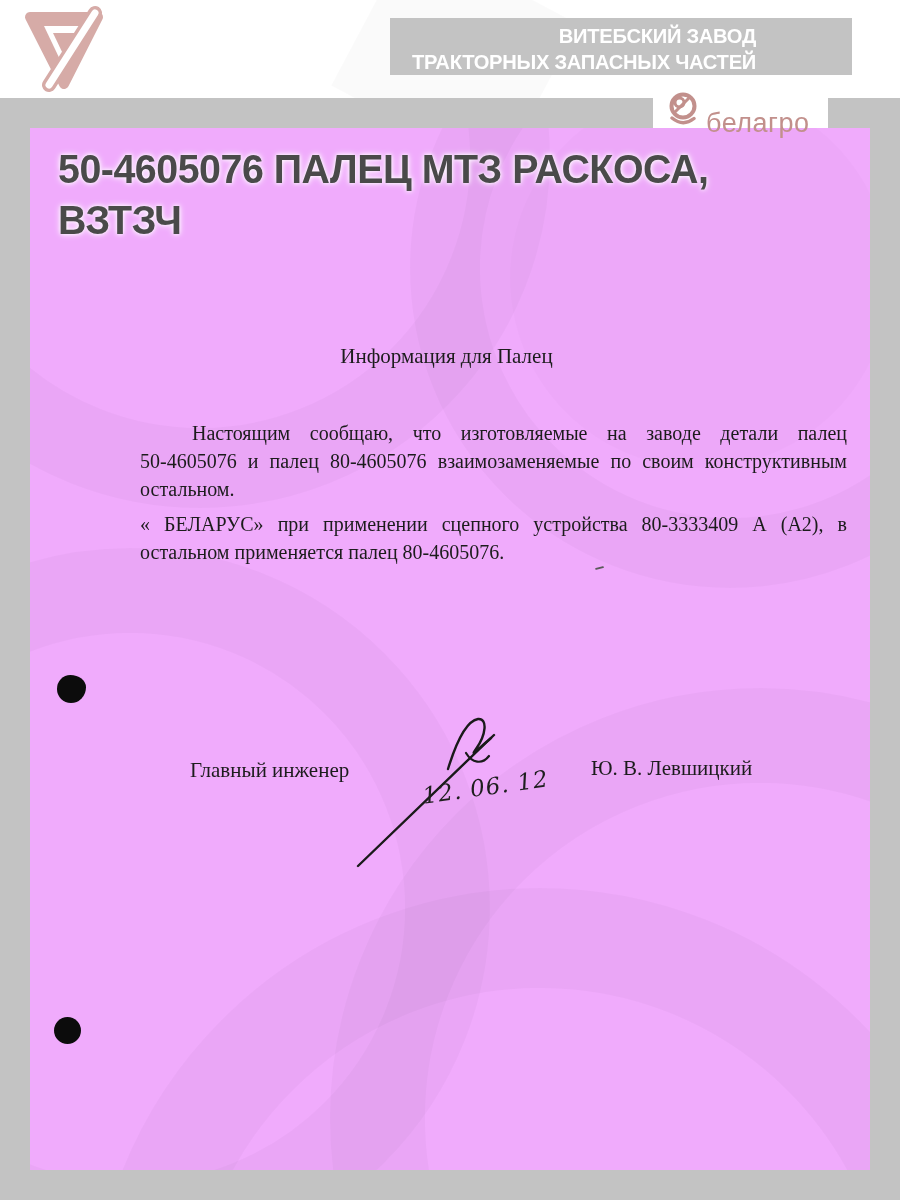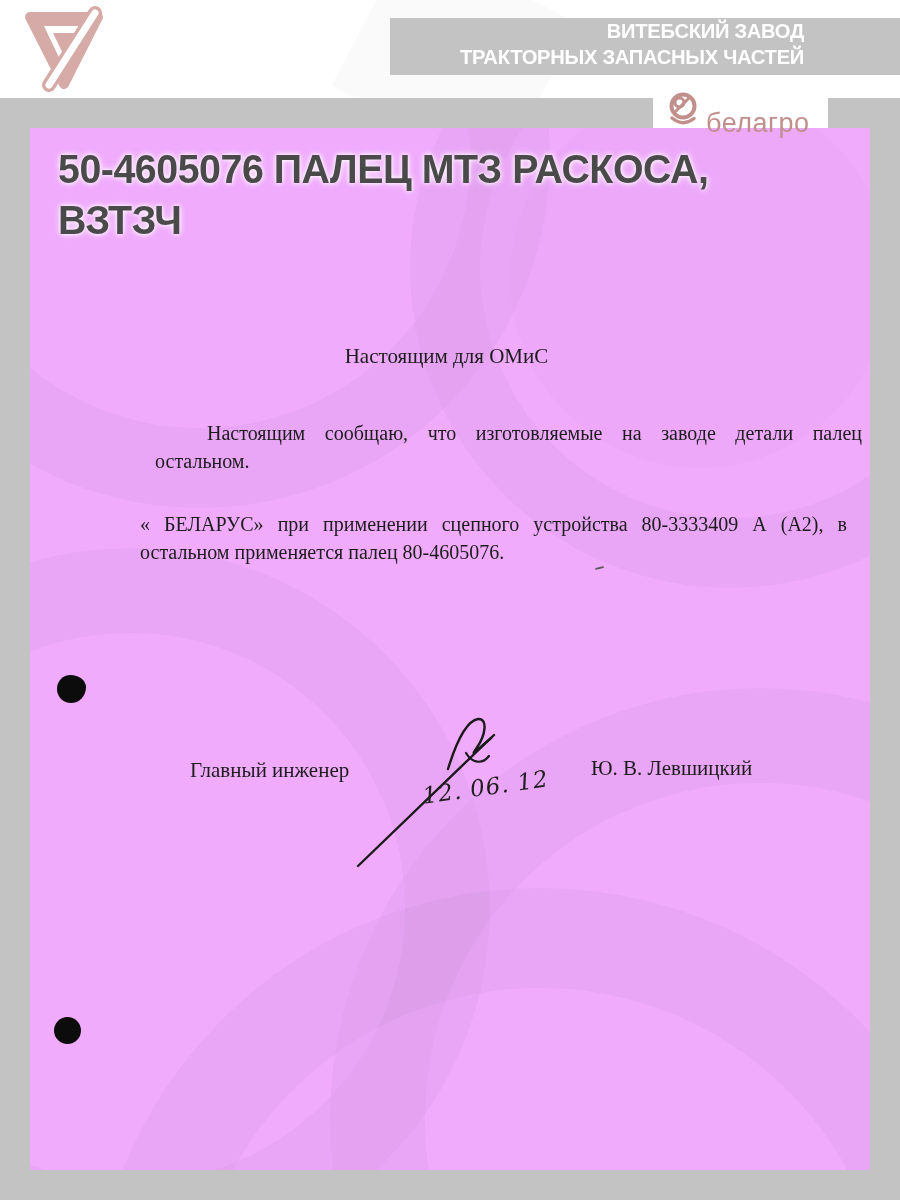--- a/index.html
+++ b/index.html
@@ -4,22 +4,22 @@
 <style>
   * { margin:0; padding:0; box-sizing:border-box; }
   body { background:#e8e8e8; font-family:"Liberation Sans", sans-serif; }
   .screen { position:relative; width:900px; height:1200px; background:#ffffff; overflow:hidden; }
 
   
   .site-header { position:absolute; left:0; top:0; width:900px; height:98px; background:#ffffff; }
   .header-watermark { position:absolute; left:360px; top:-30px; width:190px; height:170px;
     background:rgba(0,0,0,0.018); transform:rotate(28deg); }
   .brand-logo { position:absolute; left:18px; top:4px; }
-  .site-banner { position:absolute; left:390px; top:18px; width:510px; height:57px;
-    background:#c3c3c3; display:flex; flex-direction:column; justify-content:flex-start;
+  .site-banner { position:absolute; left:390px; top:18px; width:462px; height:57px;
+    background:#c3c3c3; display:flex; flex-direction:column; justify-content:flex-end;
     padding-right:96px; }
   .site-banner .bline { color:#ffffff; font-weight:700; font-size:21px; line-height:26px;
     text-align:right; letter-spacing:-0.3px; transform:scaleX(0.96); transform-origin:right center; }
 
   
   .frame-band   { position:absolute; left:0; top:98px; width:900px; height:30px; background:#c3c3c3; }
   .frame-left   { position:absolute; left:0; top:98px; width:30px; bottom:0; background:#c3c3c3; }
   .frame-right  { position:absolute; left:870px; top:98px; width:30px; bottom:0; background:#c3c3c3; }
   .frame-bottom { position:absolute; left:0; top:1170px; width:900px; height:30px; background:#c3c3c3; }
 
@@ -43,21 +43,21 @@
   .page-title { position:absolute; left:28px; top:16px; width:780px;
     font-weight:700; font-size:41px; line-height:51px; color:#4a4a4a; letter-spacing:-0.5px;
     transform:scaleX(0.96); transform-origin:left top;
     text-shadow:0 0 8px #ffffff, 0 0 4px rgba(255,255,255,0.9); }
 
   
   .document { position:absolute; inset:0; font-family:"Liberation Serif", serif; color:#1c1c1c; }
   .doc-heading { position:absolute; left:110px; top:216px; width:707px; text-align:center;
     transform:translateX(-47px); font-size:21px; }
   .para { position:absolute; left:110px; width:707px; font-size:20px; line-height:28px; }
-  .p1 { top:291px;margin-left:15px; }
+  .p1 { top:291px; }
   .p2 { top:382px; }
   .dline { text-align:justify; text-align-last:justify; }
   .dline.last { text-align:left; text-align-last:auto; }
   .dline.indent { text-indent:52px; }
 
   .ink-mark { position:absolute; left:565px; top:439px; width:9px; height:2px; background:#5a5a5a;
     transform:rotate(-14deg); border-radius:2px; }
 
   .sig-role { position:absolute; left:160px; top:630px; font-size:21px; }
   .sig-name { position:absolute; left:537px; top:628px; font-size:21px;margin-left:24px; }
@@ -118,24 +118,25 @@
     <div class="ring r4"></div>
     <div class="ring r5"></div>
     <div class="blob"></div>
 
     <h1 class="page-title">
       <div>50-4605076 ПАЛЕЦ МТЗ РАСКОСА,</div>
       <div>ВЗТЗЧ</div>
     </h1>
 
     <section class="document">
-      <div class="doc-heading">Настоящим для ОМиС</div>
+      <div class="doc-heading">Информация для Палец</div>
 
       <div class="para p1">
         <div class="dline indent">Настоящим сообщаю, что изготовляемые на заводе детали палец</div>
+        <div class="dline">50-4605076 и палец 80-4605076 взаимозаменяемые по своим конструктивным</div>
         <div class="dline last">остальном.</div>
       </div>
 
       <div class="para p2">
         <div class="dline">« БЕЛАРУС» при применении сцепного устройства 80-3333409 А (А2), в</div>
         <div class="dline last">остальном применяется палец 80-4605076.</div>
       </div>
 
       <div class="ink-mark"></div>
 

